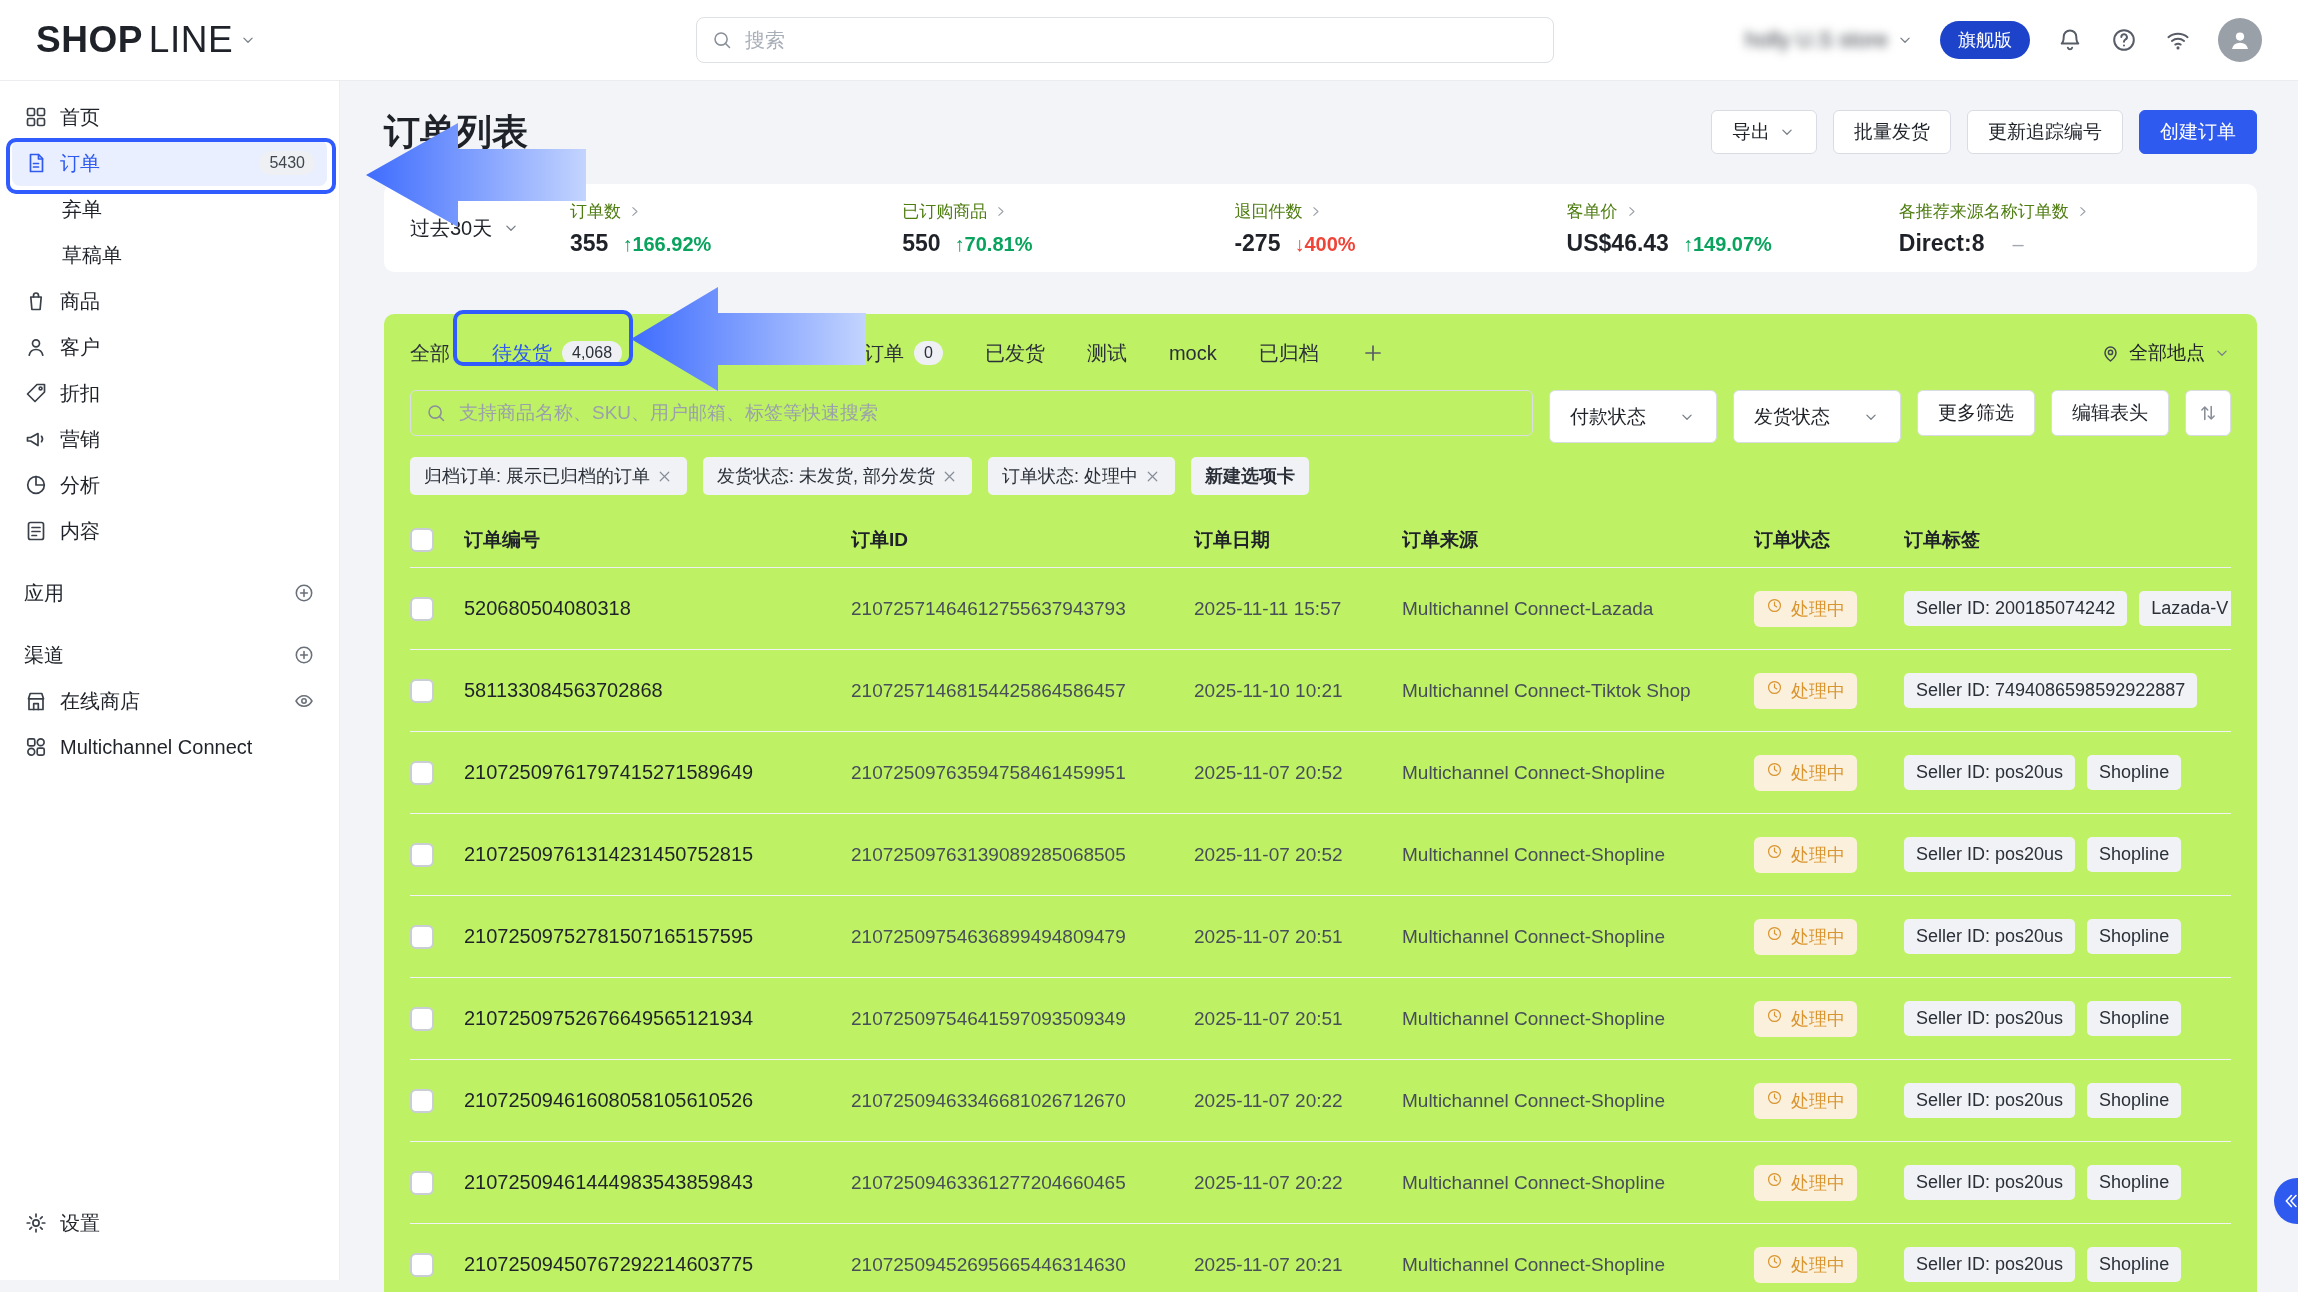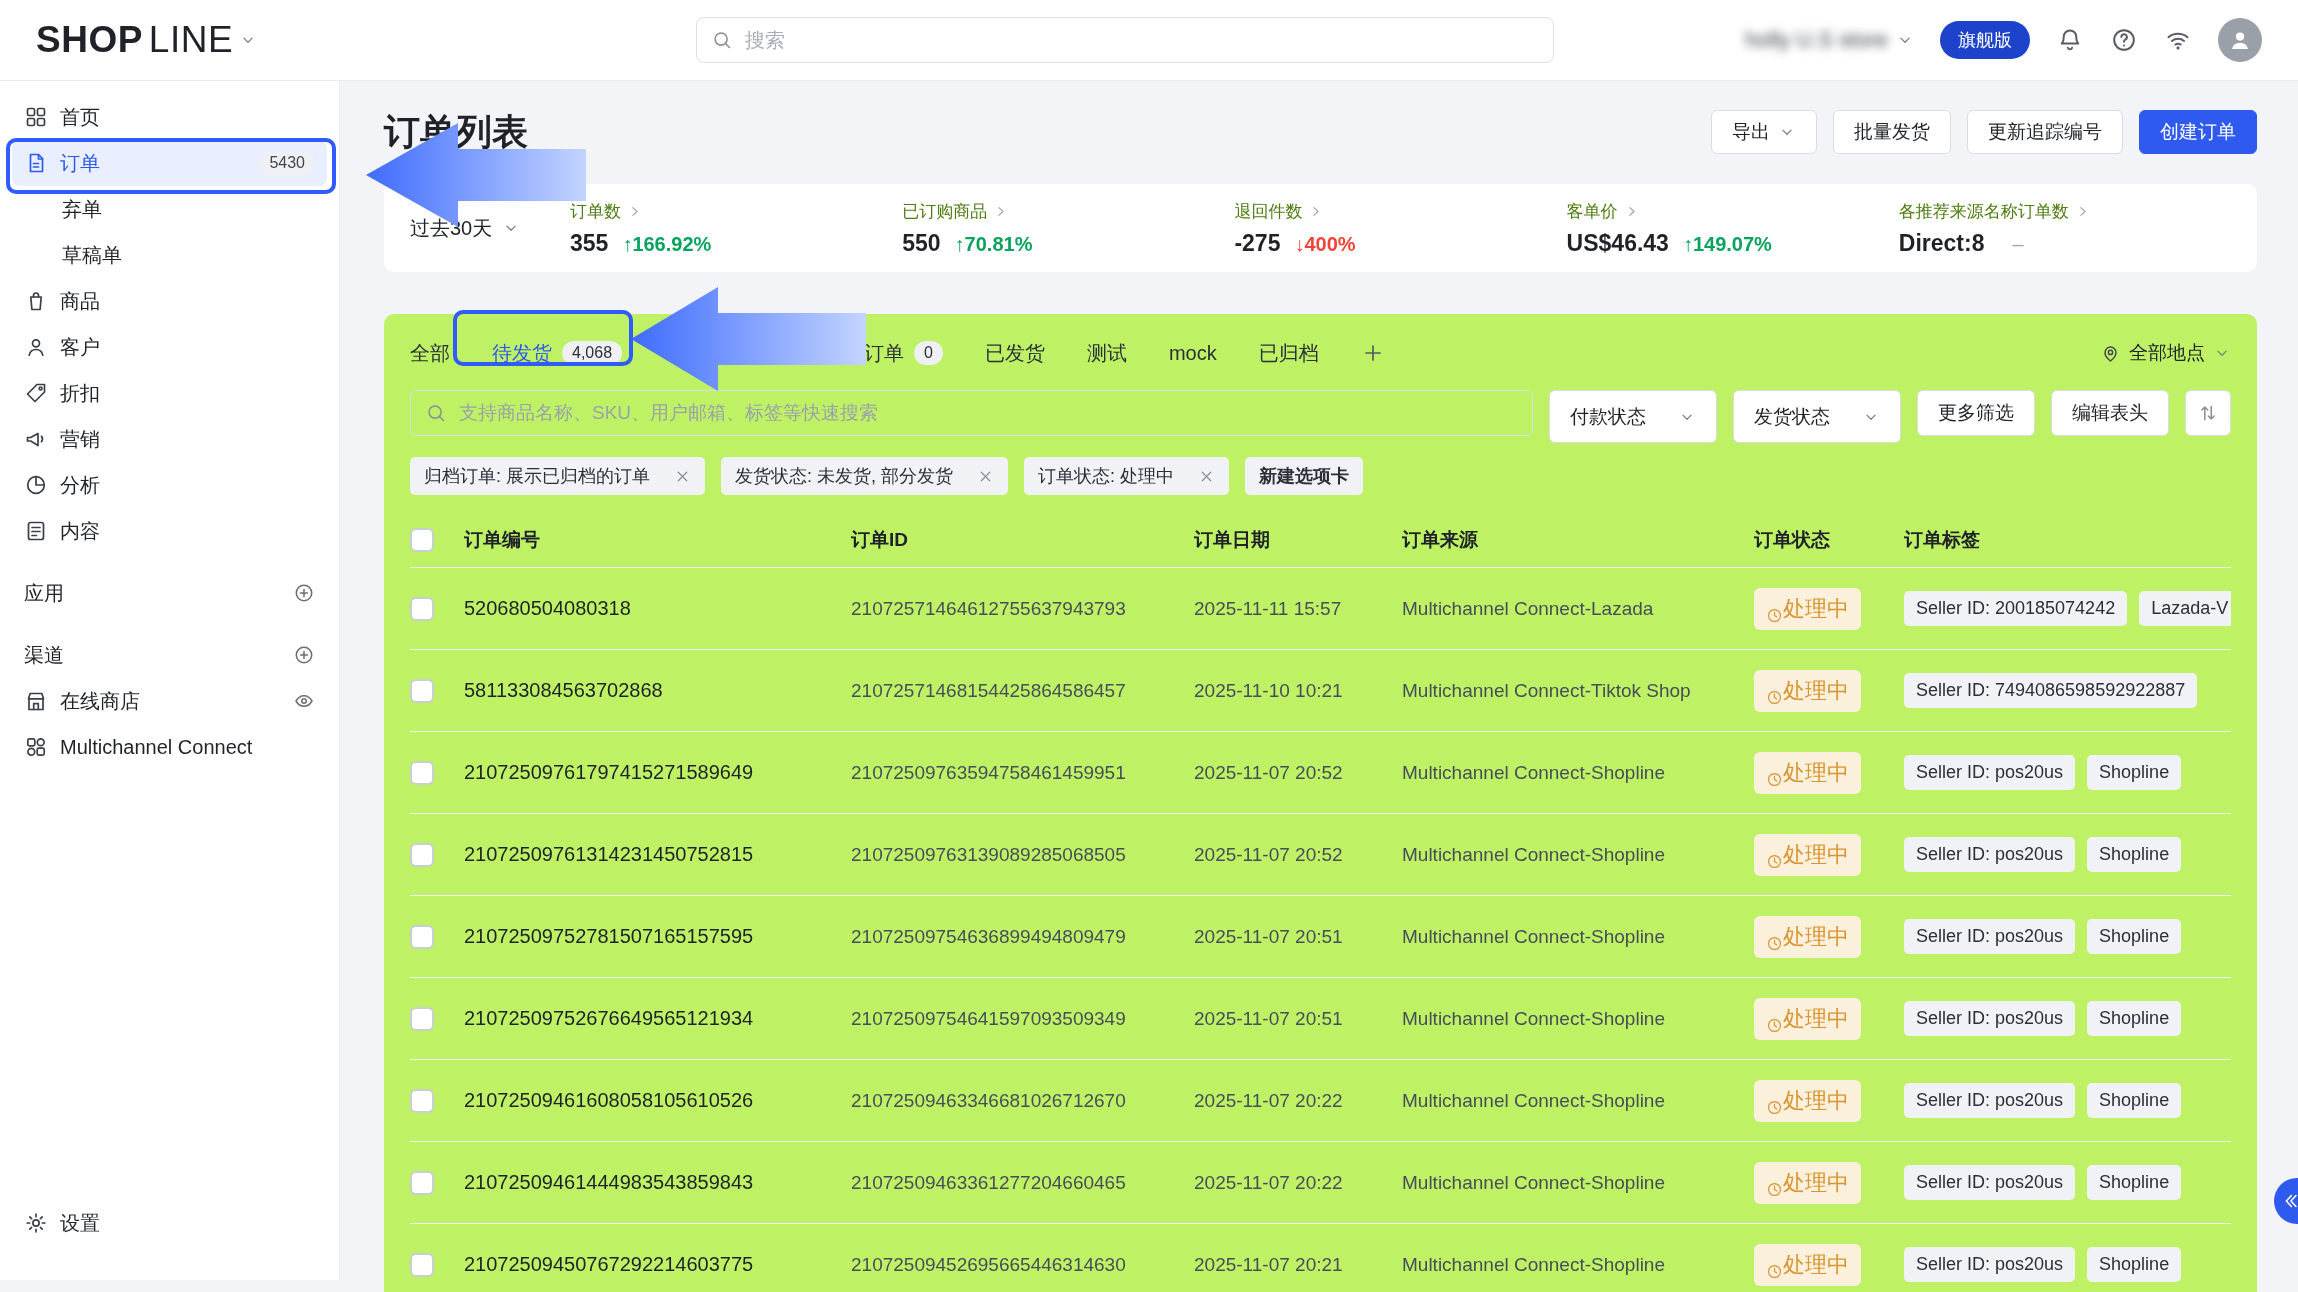--- a/index.html
+++ b/index.html
@@ -80,32 +80,32 @@
   .filter-row{margin-top:14px;display:flex;gap:16px;}
   .search-box{flex:1;height:46px;border:1px solid #DADDE3;border-radius:6px;display:flex;align-items:center;gap:10px;
     padding:0 14px;box-sizing:border-box;}
   .search-box input{flex:1;border:0;outline:0;font-size:19px;background:transparent;font-family:inherit;color:#1F2329;}
   .search-box input::placeholder{color:#9AA1AB;}
   .filter-btn{width:168px;justify-content:space-between;height:53px;}
   .plain-btn{height:46px;}
   .icon-btn{width:46px;height:46px;justify-content:center;padding:0;}
 
   .chips-row{margin-top:14px;display:flex;gap:16px;}
-  .chip{background:#F1F2F5;border-radius:5px;height:38px;display:inline-flex;align-items:center;gap:24px;
+  .chip{background:#F1F2F5;border-radius:5px;height:38px;display:inline-flex;align-items:center;gap:6px;
     padding:0 14px;font-size:18px;color:#2A2F38;white-space:nowrap;}
   .chip.bold{font-weight:700;cursor:pointer;}
   .chip-x{width:17px;height:17px;color:#878D98;cursor:pointer;}
 
   .table-head,.t-row{display:grid;grid-template-columns:54px 387px 343px 208px 352px 150px 1fr;align-items:center;}
   .table-head{height:54px;margin-top:18px;font-size:19px;font-weight:700;border-bottom:1px solid #EDEFF2;color:#1F2329;}
   .t-row{height:81px;border-bottom:1px solid #F2F3F6;font-size:19px;color:#474E5A;}
   .cell{white-space:nowrap;overflow:hidden;}
   .t-orderno{font-size:20px;color:#1F2329;font-weight:500;}
   .cbx{width:24px;height:24px;border:2px solid #C9CDD4;border-radius:6px;background:#fff;cursor:pointer;box-sizing:border-box;}
-  .status-badge{display:inline-flex;align-items:flex-end;background:#FBF0DC;color:#D9952F;font-size:22px;
+  .status-badge{display:inline-flex;align-items:flex-start;gap:8px;background:#FBF0DC;color:#D9952F;font-size:18px;
     padding:6px 12px;border-radius:6px;}
   .clock-ic{width:17px;height:17px;color:#D9952F;}
   .tags-cell{display:flex;gap:12px;overflow:hidden;white-space:nowrap;}
   .tag-chip{background:#F1F2F5;border-radius:5px;padding:7px 12px;font-size:18px;color:#2A2F38;flex:0 0 auto;}
 
   
   .anno-box{position:absolute;border:4px solid #2F5BFF;border-radius:10px;z-index:20;pointer-events:none;box-sizing:border-box;}
   #anno1{left:6px;top:138px;width:330px;height:56px;}
   #anno2{left:453px;top:310px;width:180px;height:56px;}
   .anno-arrows{position:absolute;left:0;top:0;z-index:21;pointer-events:none;}

